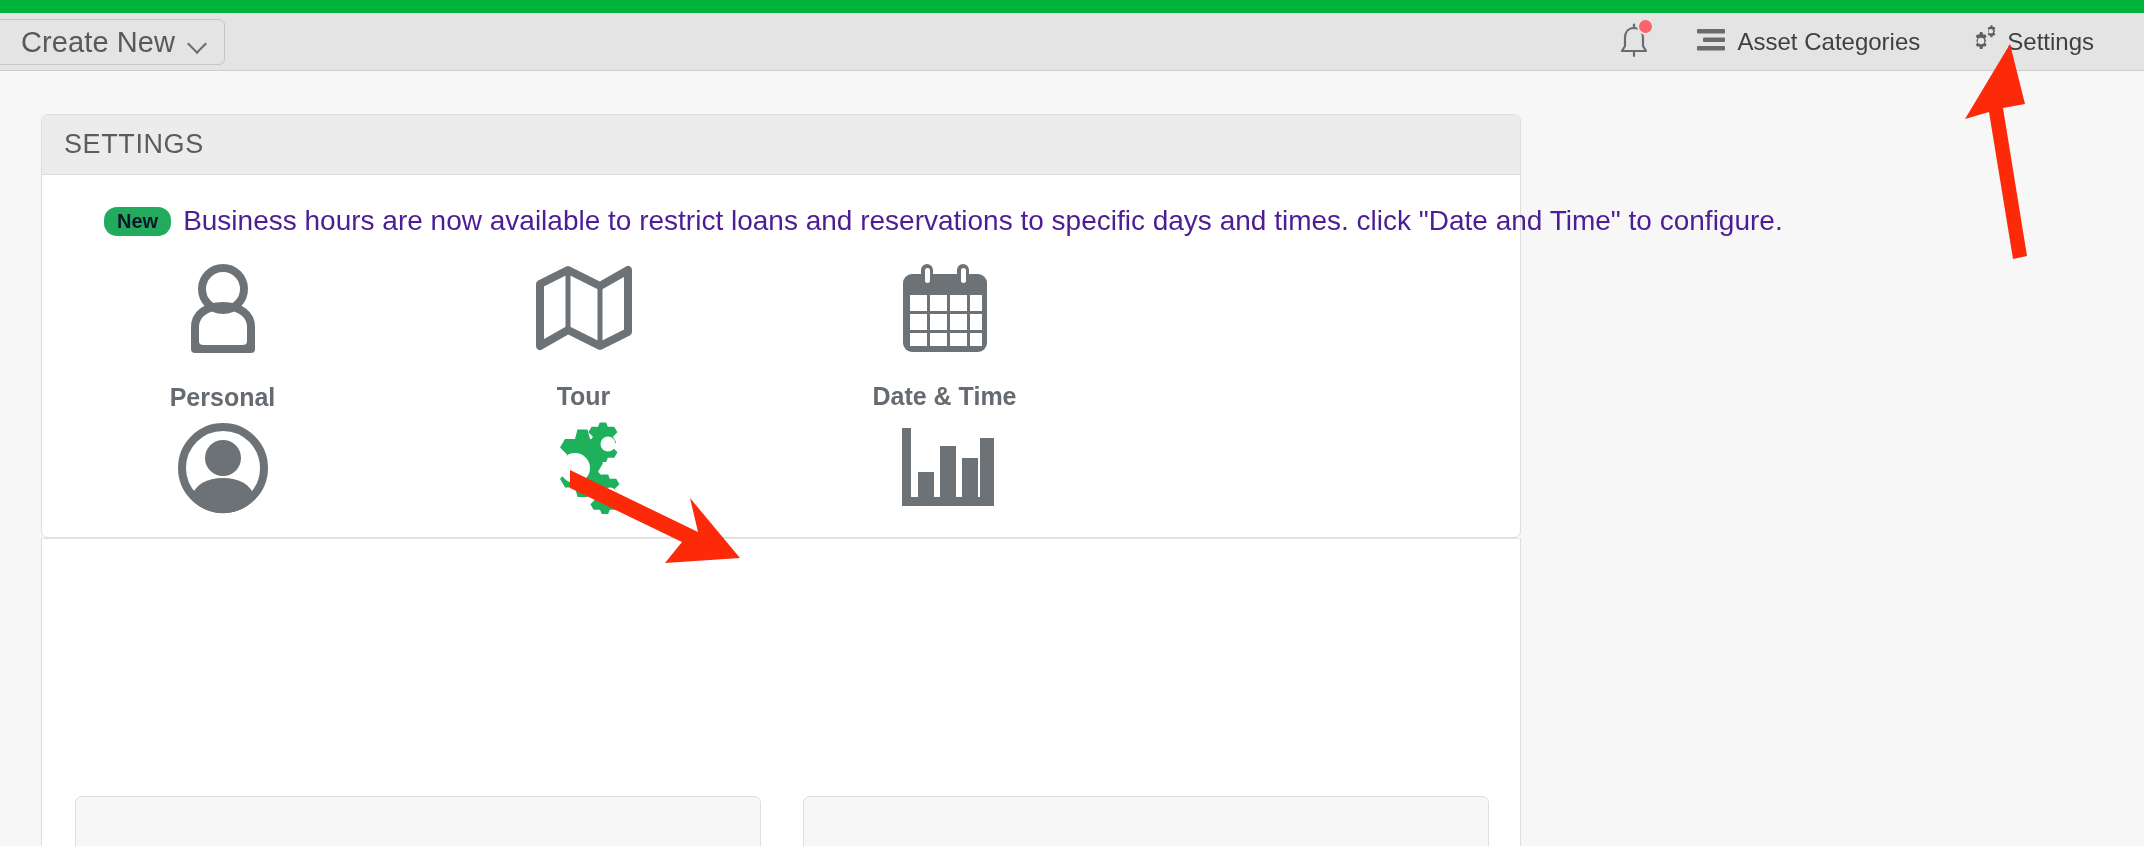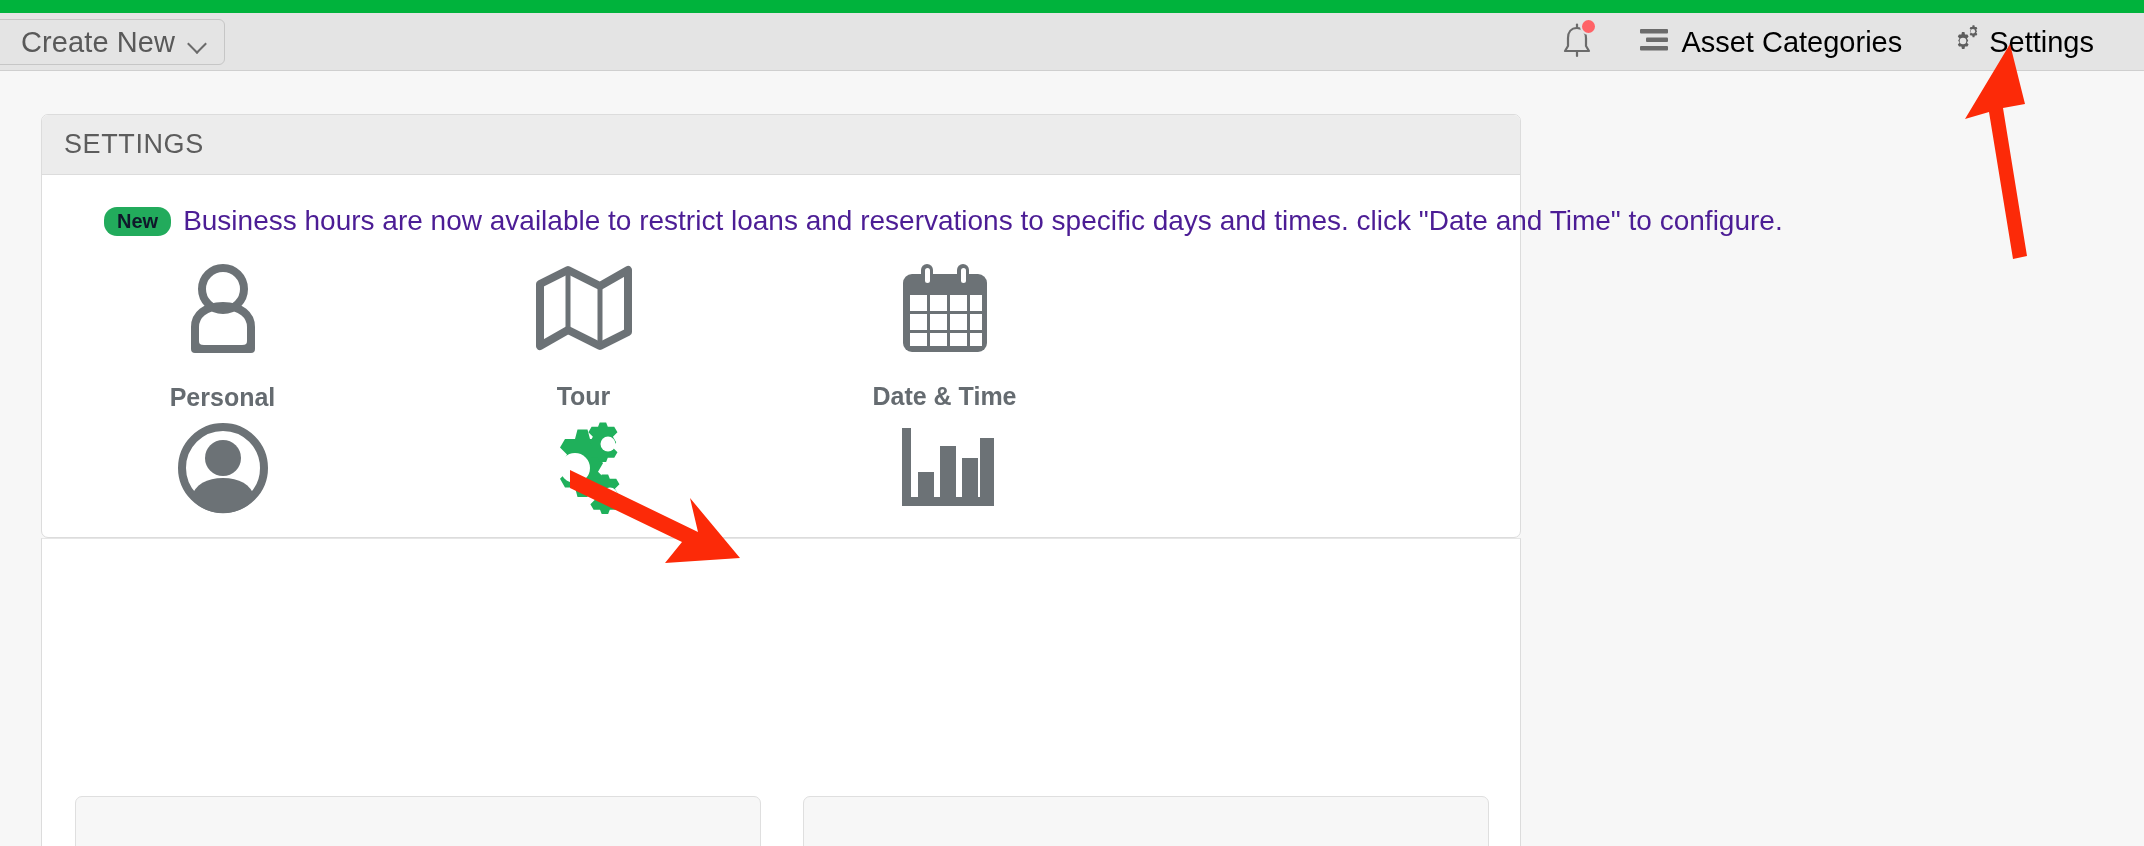--- a/index.html
+++ b/index.html
@@ -50,21 +50,21 @@
 
   .nav-right {
     position: absolute; right: 28px; top: 0; height: 58px;
     display: flex; align-items: center; gap: 0px;
   }
   .nav-item {
     display: flex; align-items: center; gap: 11px;
     padding: 0 22px; height: 58px;
     white-space: nowrap;
   }
-  .nav-label { font-size: 29px; color: #000000; }
+  .nav-label { font-size: 24px; color: #404040; }
 
   
   .bell-wrap { position: relative; width: 34px; height: 40px; }
   .bell-badge {
     position: absolute; right: -3px; top: -4px;
     width: 17px; height: 17px; border-radius: 50%;
     background: #ff6367; border: 2.5px solid #e4e4e4;
   }
 
   

